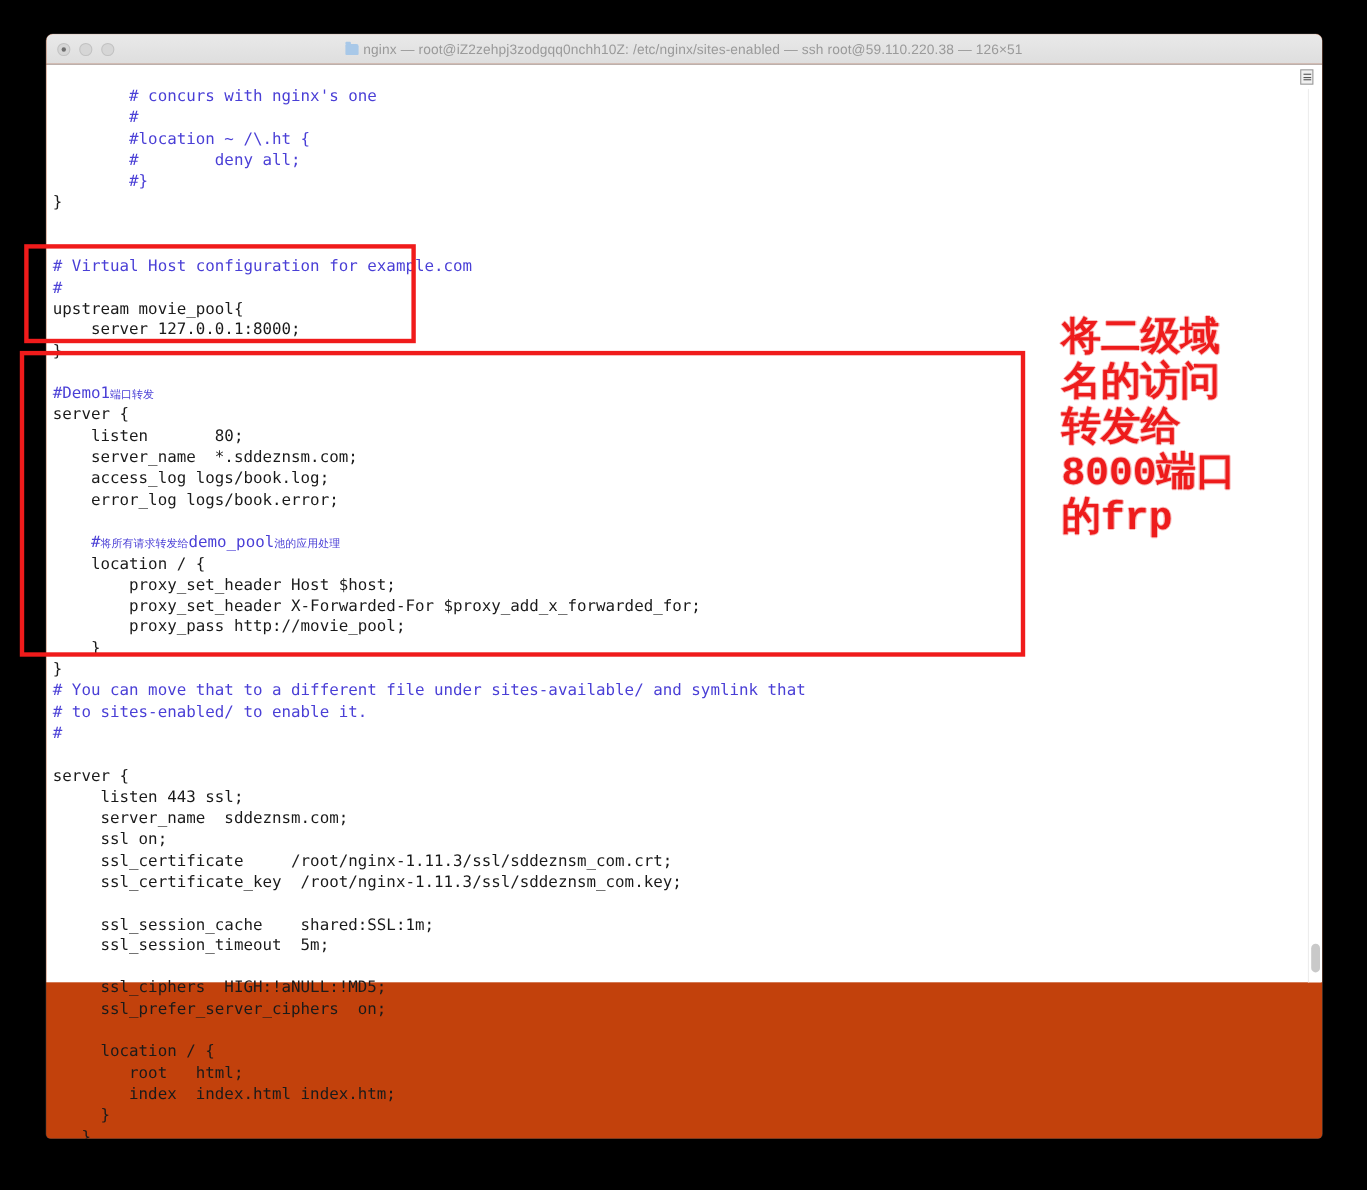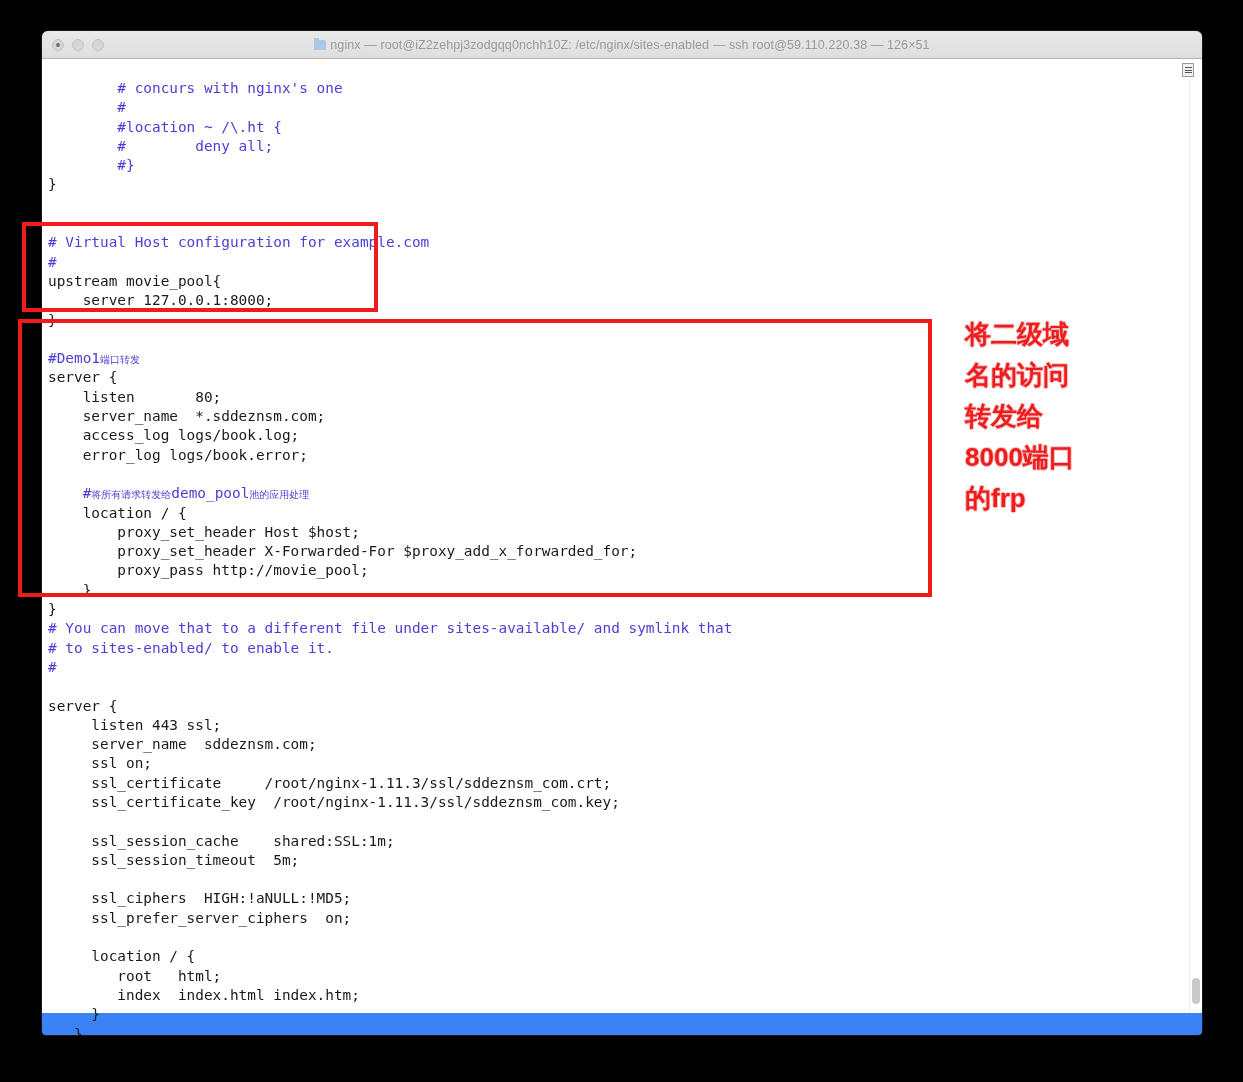--- a/index.html
+++ b/index.html
@@ -15,21 +15,21 @@
     font-family: "DejaVu Sans Mono", monospace;
   }
 
   
   #terminal-window {
     position: absolute;
     left: 42px;
     top: 31px;
     width: 1160px;
     height: 1004px;
-    background: #3b82f6;
+    background: #c2410c;
     border-radius: 6px 6px 4px 4px;
     box-shadow: 0 0 0 0.5px rgba(255,255,255,0.20);
     overflow: hidden;
   }
 
   
   #titlebar {
     position: relative;
     height: 27px;
     background: linear-gradient(to bottom, #e9e9e9 0%, #dedede 100%);
@@ -86,21 +86,21 @@
     position: absolute;
     left: 0; top: -2px;
     width: 5px; height: 2px;
     background: #a8c8e8;
     border-radius: 1px 1px 0 0;
   }
 
   
   #terminal-body {
     position: relative;
-    height: 954px;
+    height: 834px;
     background: #ffffff;
   }
 
   
   #window-options-icon {
     position: absolute;
     right: 8px;
     top: 4px;
     width: 12px;
     height: 14px;
@@ -177,26 +177,26 @@
   }
   #redbox-server {
     left: 18px;  top: 319px;
     width: 914px; height: 278px;
   }
 
   
   #annotation-note {
     position: absolute;
     left: 965px;
-    top: 314px;
+    top: 287px;
     width: 170px;
     z-index: 9;
-    font-family: Liberation Sans, sans-serif;
+    font-family: Liberation Mono, monospace;
     font-weight: bold;
-    font-size: 26px;
+    font-size: 36px;
     line-height: 41px;
     color: #ee1c1c;
     text-shadow:
        1px 0 0 #f7bdbd, -1px 0 0 #f7bdbd,
        0 1px 0 #f7bdbd, 0 -1px 0 #f7bdbd;
     white-space: pre-line;
   }
 </style>
 </head>
 <body>

